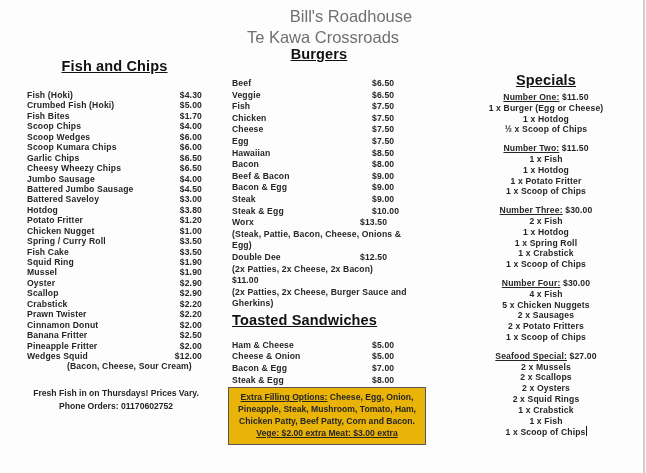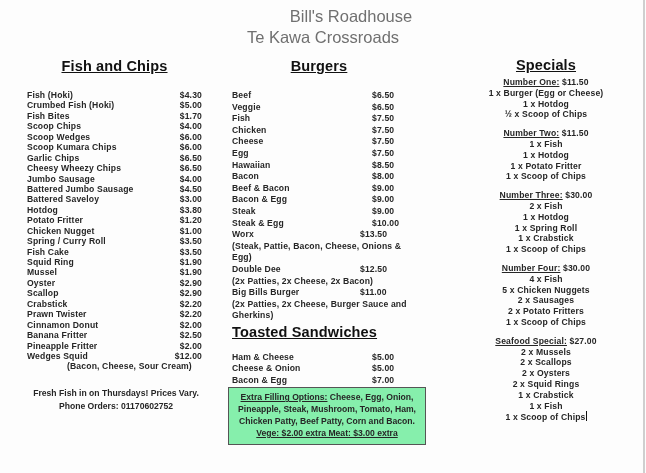--- a/index.html
+++ b/index.html
@@ -21,41 +21,41 @@
   #fish { left: 27px; top: 58px; width: 175px; }
   #fish .section-title { width: 175px; margin-left: 0; text-align: center; }
   .row { display: flex; justify-content: space-between; height: 10.45px; line-height: 10.45px; white-space: nowrap; }
   .row .price { text-align: right; }
   #fish .rows { margin-top: 16px; }
   #fish .row .price { width: 40px; }
   #fish .note { line-height: 10.5px; padding-left: 40px; }
   .fish-footer { position: absolute; left: 0; width: 232px; top: 387px; text-align: center; font-size: 8.6px; font-weight: bold; color: #262626; line-height: 13px; }
 
   
-  #burgers { left: 232px; top: 58px; width: 190px; }
+  #burgers { left: 232px; top: 46px; width: 190px; }
   #burgers .section-title { width: 174px; }
   #burgers .rows { margin-top: 16px; }
   #burgers .row { height: 11.6px; line-height: 11.6px; }
   #burgers .row .name { width: 140px; }
   #burgers .row .price { width: 50px; text-align: left; }
   #burgers .note { line-height: 11.6px; font-weight: normal; font-weight: bold; }
   #toasted-title { text-align: left; font-size: 14.5px; margin-top: 2px; margin-bottom: 12px; }
   #burgers .rows2 .row { height: 11.6px; line-height: 11.6px; }
 
   
   .extra-box {
     position: absolute; left: 228px; top: 387px; width: 198px; height: 58px;
     border: 1px solid #555; box-sizing: border-box;
     text-align: center; font-size: 8.6px; font-weight: bold; color: #262626;
-    line-height: 12px; padding-top: 3px; background: #86efac;
+    line-height: 12px; padding-top: 3px; background: #eab308;
   }
   .u { text-decoration: underline; }
 
   
-  #specials { left: 462px; top: 57px; width: 168px; text-align: center; }
+  #specials { left: 462px; top: 72px; width: 168px; text-align: center; }
   #specials .section-title { margin-bottom: 4px; }
   .special { margin-bottom: 8px; }
   .special div { height: 10.8px; line-height: 10.8px; white-space: nowrap; }
   .special .head .u { font-weight: bold; }
   .cursor { display: inline-block; width: 1px; height: 10px; background: #111; vertical-align: -1px; }
 </style>
 </head>
 <body>
 
 <div class="right-border"></div>
@@ -233,21 +233,20 @@
         <span class="name" style="width:128px">Worx</span>
         <span class="price" style="width:62px">$13.50</span>
       </div>
     <div class="note">(Steak, Pattie, Bacon, Cheese, Onions &amp; Egg)</div>
     <div class="row">
         <span class="name" style="width:128px">Double Dee</span>
         <span class="price" style="width:62px">$12.50</span>
       </div>
     <div class="note">(2x Patties, 2x Cheese, 2x Bacon)</div>
     <div class="row">
-        <span class="name" style="width:128px">Big Bills Burger</span>
         <span class="price" style="width:62px">$11.00</span>
       </div>
     <div class="note">(2x Patties, 2x Cheese, Burger Sauce and</div>
     <div class="note">Gherkins)</div>
   </div>
   <div class="section-title" id="toasted-title">Toasted Sandwiches</div>
   <div class="rows2">
     <div class="row">
         <span class="name">Ham &amp; Cheese</span>
         <span class="price">$5.00</span>

